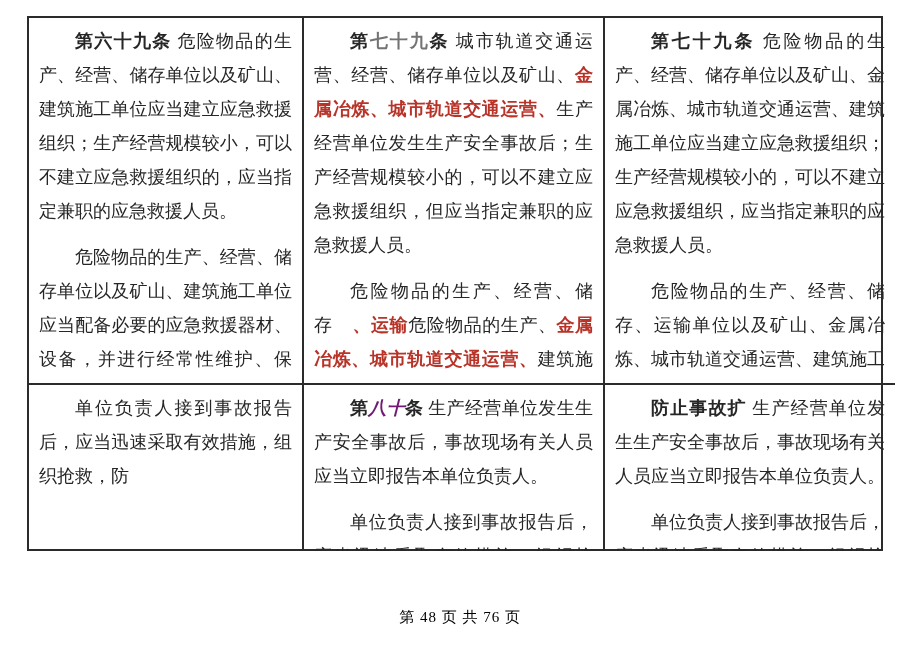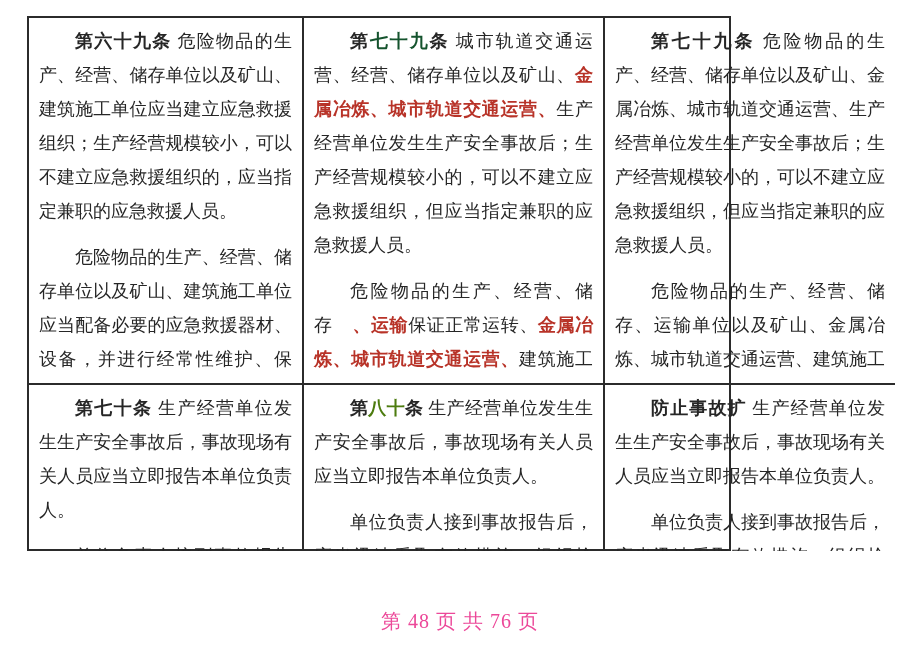--- a/index.html
+++ b/index.html
@@ -9,21 +9,21 @@
     height: 656px;
     background: #ffffff;
     font-family: "Liberation Serif", "DejaVu Serif", serif;
     color: #262626;
     overflow: hidden;
   }
   .doc-table {
     position: absolute;
     left: 27px;
     top: 16px;
-    width: 704px;
+    width: 856px;
     height: 535px;
     display: grid;
     grid-template-columns: 275px 301px 290px;
     grid-template-rows: 367px 166px;
     border: 2px solid #2b2b2b;
     box-sizing: border-box;
   }
   .cell {
     box-sizing: border-box;
     border-right: 2px solid #2b2b2b;
@@ -38,49 +38,48 @@
   .cell.last-row { border-bottom: none; }
   .para { margin: 0; text-indent: 2em; }
   .para + .para { margin-top: 12px; }
   .bold { font-weight: bold; }
   .footer {
     position: absolute;
     left: 0;
     top: 608px;
     width: 100%;
     text-align: center;
-    font-size: 20px;
-    color: #ec4899;
+    font-size: 15px;
+    color: #000000;
     letter-spacing: 1px;
   }
 </style>
 </head>
 <body>
 
 <div class="page">
 
   <div class="doc-table">
     <div class="cell">
         <p class="para"><span class="bold">第六十九条</span><span> 危险物品的生产、经营、储存单位以及矿山、建筑施工单位应当建立应急救援组织；生产经营规模较小，可以不建立应急救援组织的，应当指定兼职的应急救援人员。</span></p>
         <p class="para"><span>危险物品的生产、经营、储存单位以及矿山、建筑施工单位应当配备必要的应急救援器材、设备，并进行经常性维护、保养，保证正常运转。</span></p>
       </div>
     <div class="cell">
-        <p class="para"><span class="bold">第</span><span class="bold" style="color: #14532d;">七十九</span><span class="bold">条</span><span> 城市轨道交通运营、经营、储存单位以及矿山、</span><span class="bold" style="color: rgb(184, 51, 40);">金属冶炼、城市轨道交通运营、</span><span>生产经营单位发生生产安全事故后；生产经营规模较小的，可以不建立应急救援组织，但应当指定兼职的应急救援人员。</span></p>
-        <p class="para"><span>危险物品的生产、经营、储存</span><span class="bold" style="color: rgb(184, 51, 40); margin-left: 20px;">、运输</span><span>保证正常运转、</span><span class="bold" style="color: rgb(184, 51, 40);">金属冶炼、城市轨道交通运营、</span><span>建筑施工单位应当配备必要的应急救援器材、设备</span></p>
+        <p class="para"><span class="bold">第</span><span class="bold" style="color: #737373;">七十九</span><span class="bold">条</span><span> 城市轨道交通运营、经营、储存单位以及矿山、</span><span class="bold" style="color: rgb(184, 51, 40);">金属冶炼、城市轨道交通运营、</span><span>生产经营单位发生生产安全事故后；生产经营规模较小的，可以不建立应急救援组织，但应当指定兼职的应急救援人员。</span></p>
+        <p class="para"><span>危险物品的生产、经营、储存</span><span class="bold" style="color: rgb(184, 51, 40); margin-left: 20px;">、运输</span><span>危险物品的生产、</span><span class="bold" style="color: rgb(184, 51, 40);">金属冶炼、城市轨道交通运营、</span><span>建筑施工单位应当配备必要的应急救援器材、设备</span></p>
       </div>
     <div class="cell last-col">
-        <p class="para"><span class="bold">第七十九条</span><span> 危险物品的生产、经营、储存单位以及矿山、金属冶炼、城市轨道交通运营、生产经营单位发生生产安全事故后；生产经营规模较小的，可以不建立应急救援组织，但应当指定兼职的应急救援人员。</span></p>
+        <p class="para"><span class="bold">第七十九条</span><span> 危险物品的生产、经营、储存单位以及矿山、金属冶炼、城市轨道交通运营、建筑施工单位应当建立应急救援组织；生产经营规模较小的，可以不建立应急救援组织，应当指定兼职的应急救援人员。</span></p>
         <p class="para"><span>危险物品的生产、经营、储存、运输单位以及矿山、金属冶炼、城市轨道交通运营、建筑施工单位应当配备必要的应急救援器材、设备和物资，并进行经常性维护、保养，保证正常运转。</span></p>
       </div>
     <div class="cell last-row">
-        <p class="para"><span class="bold">第七十条</span><span> 生产经营单位发生生产安全事故后，事故现场有关人员应当立即报告本单位负责人。</span></p>
         <p class="para"><span>单位负责人接到事故报告后，应当迅速采取有效措施，组织抢救，防</span></p>
       </div>
     <div class="cell last-row">
-        <p class="para"><span class="bold">第</span><span class="bold" style="color: #4d7c0f;">八十</span><span class="bold">条</span><span> 生产经营单位发生生产安全事故后，事故现场有关人员应当立即报告本单位负责人。</span></p>
+        <p class="para"><span class="bold">第</span><span class="bold" style="color: #701a75; font-style: italic;">八十</span><span class="bold">条</span><span> 生产经营单位发生生产安全事故后，事故现场有关人员应当立即报告本单位负责人。</span></p>
         <p class="para"><span>单位负责人接到事故报告后，应当迅速采取有效措施，组织抢救，防止事故扩</span></p>
       </div>
     <div class="cell last-col last-row">
         <p class="para"><span class="bold">防止事故扩</span><span> 生产经营单位发生生产安全事故后，事故现场有关人员应当立即报告本单位负责人。</span></p>
         <p class="para"><span>单位负责人接到事故报告后，应当迅速采取有效措施，组织抢救，防止事故扩</span></p>
       </div>
   </div>
 
   <div class="footer">第 48 页 共 76 页</div>
 

